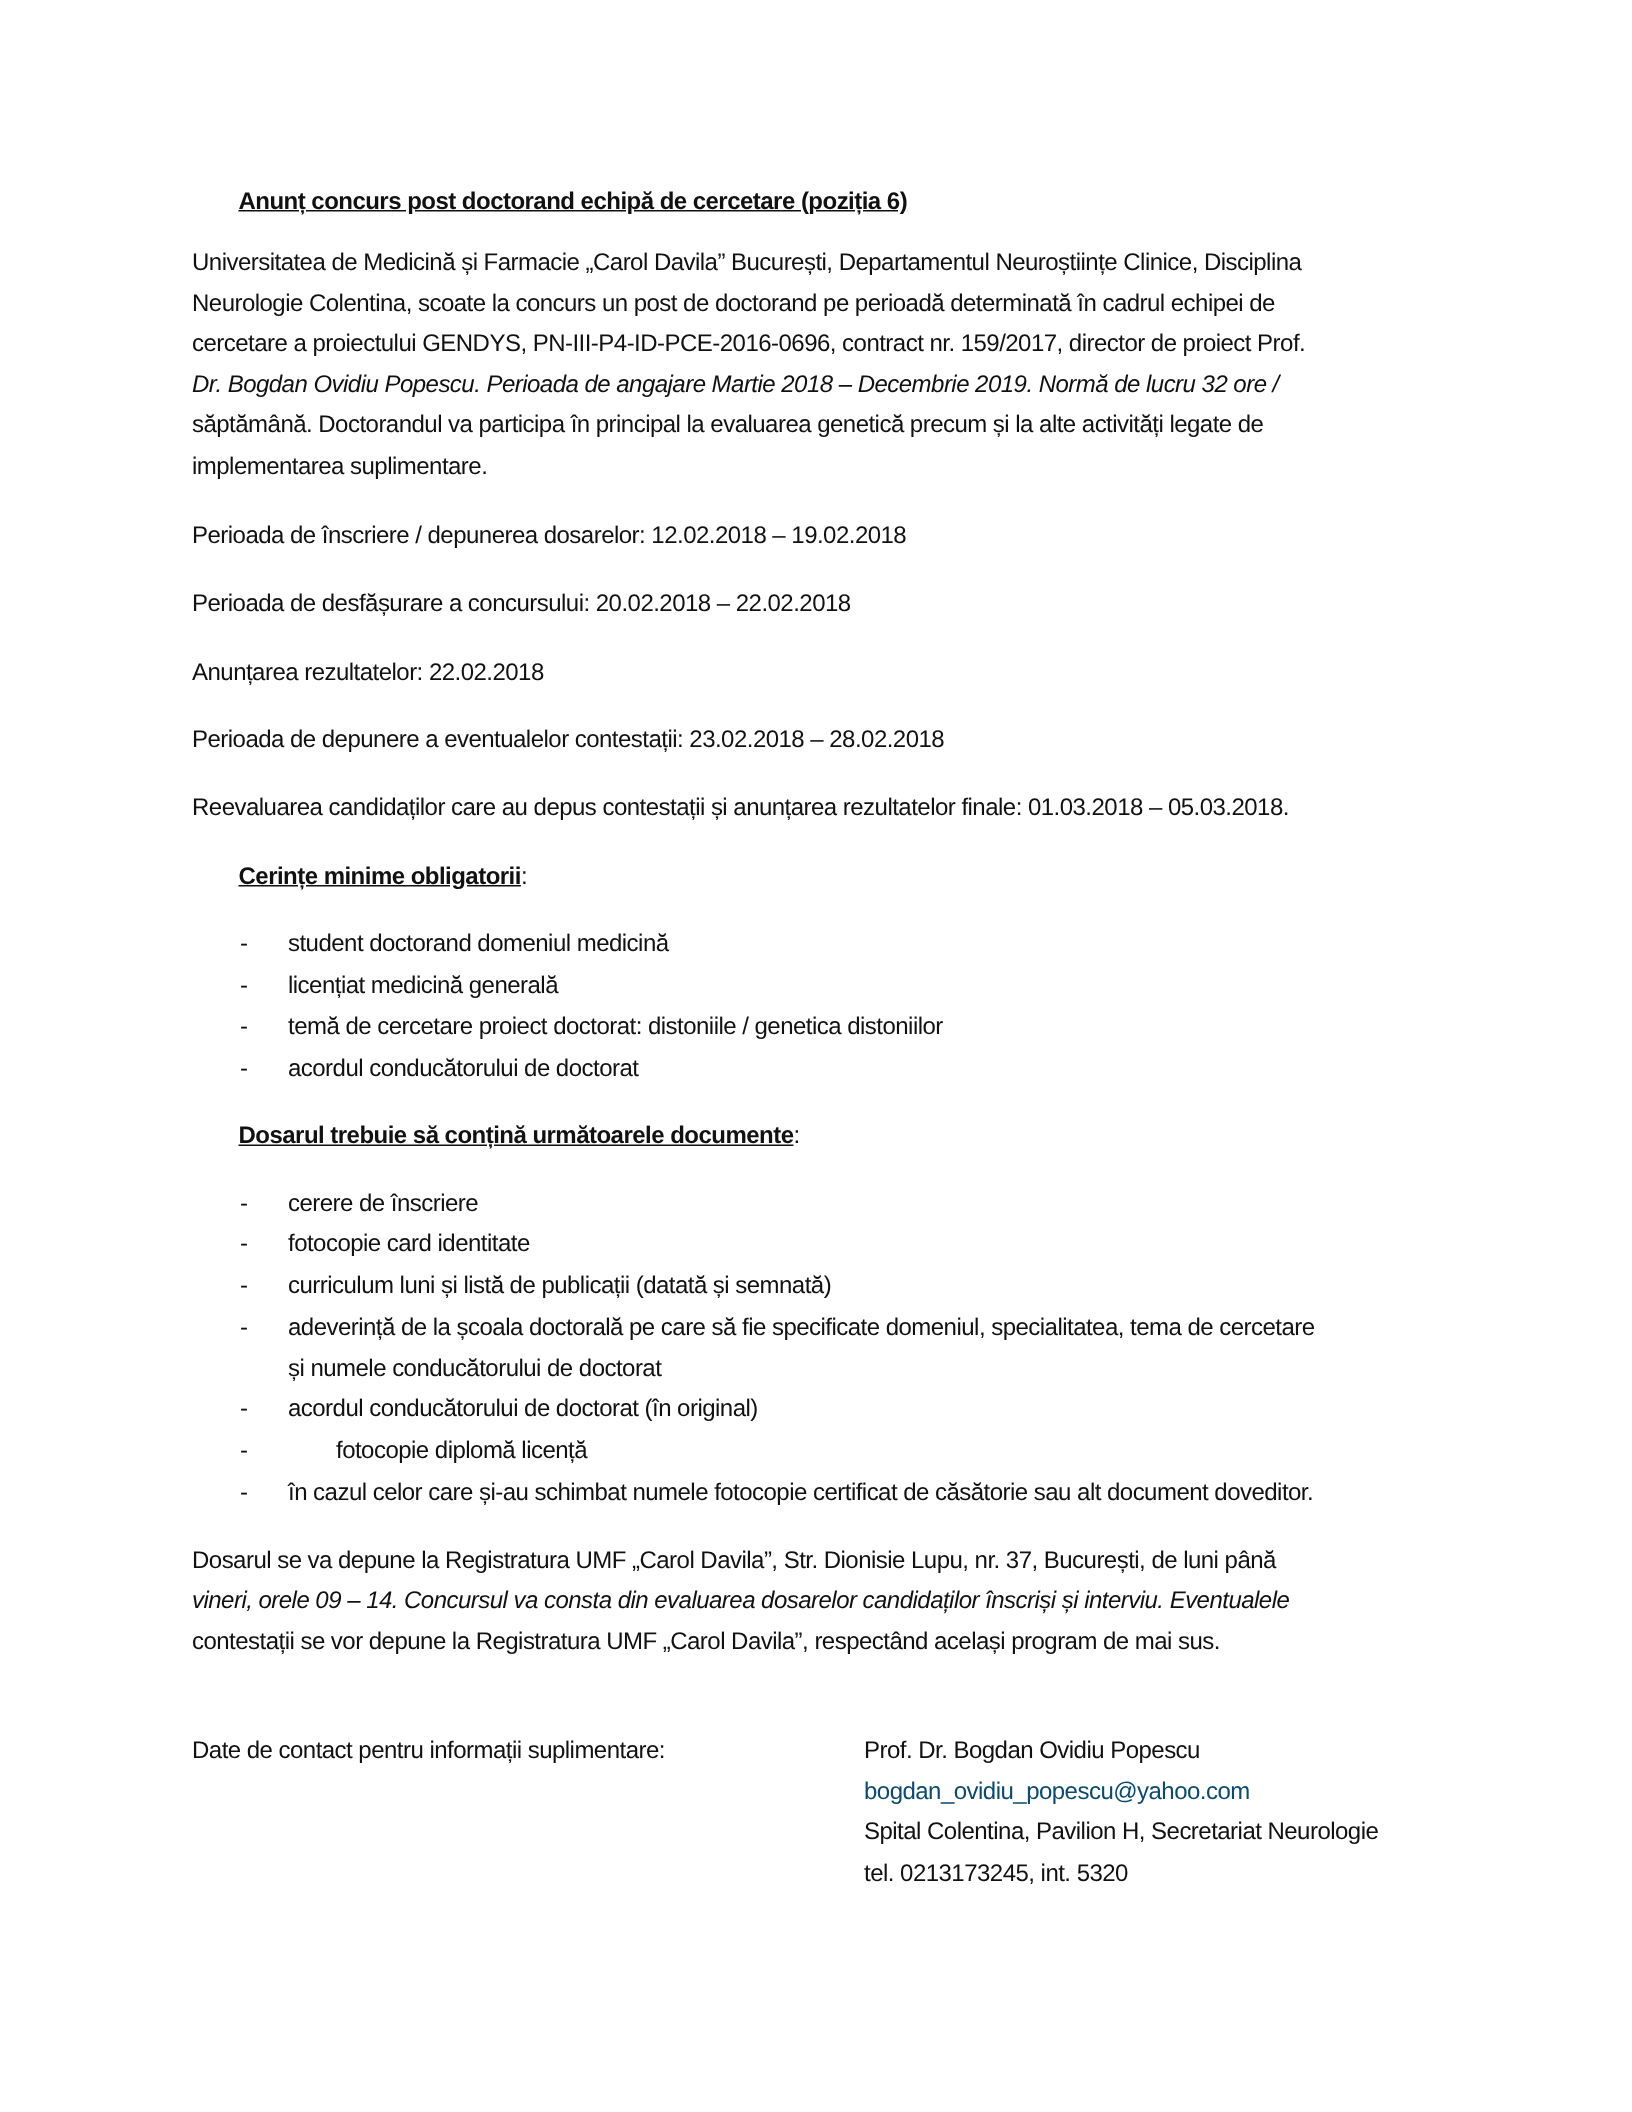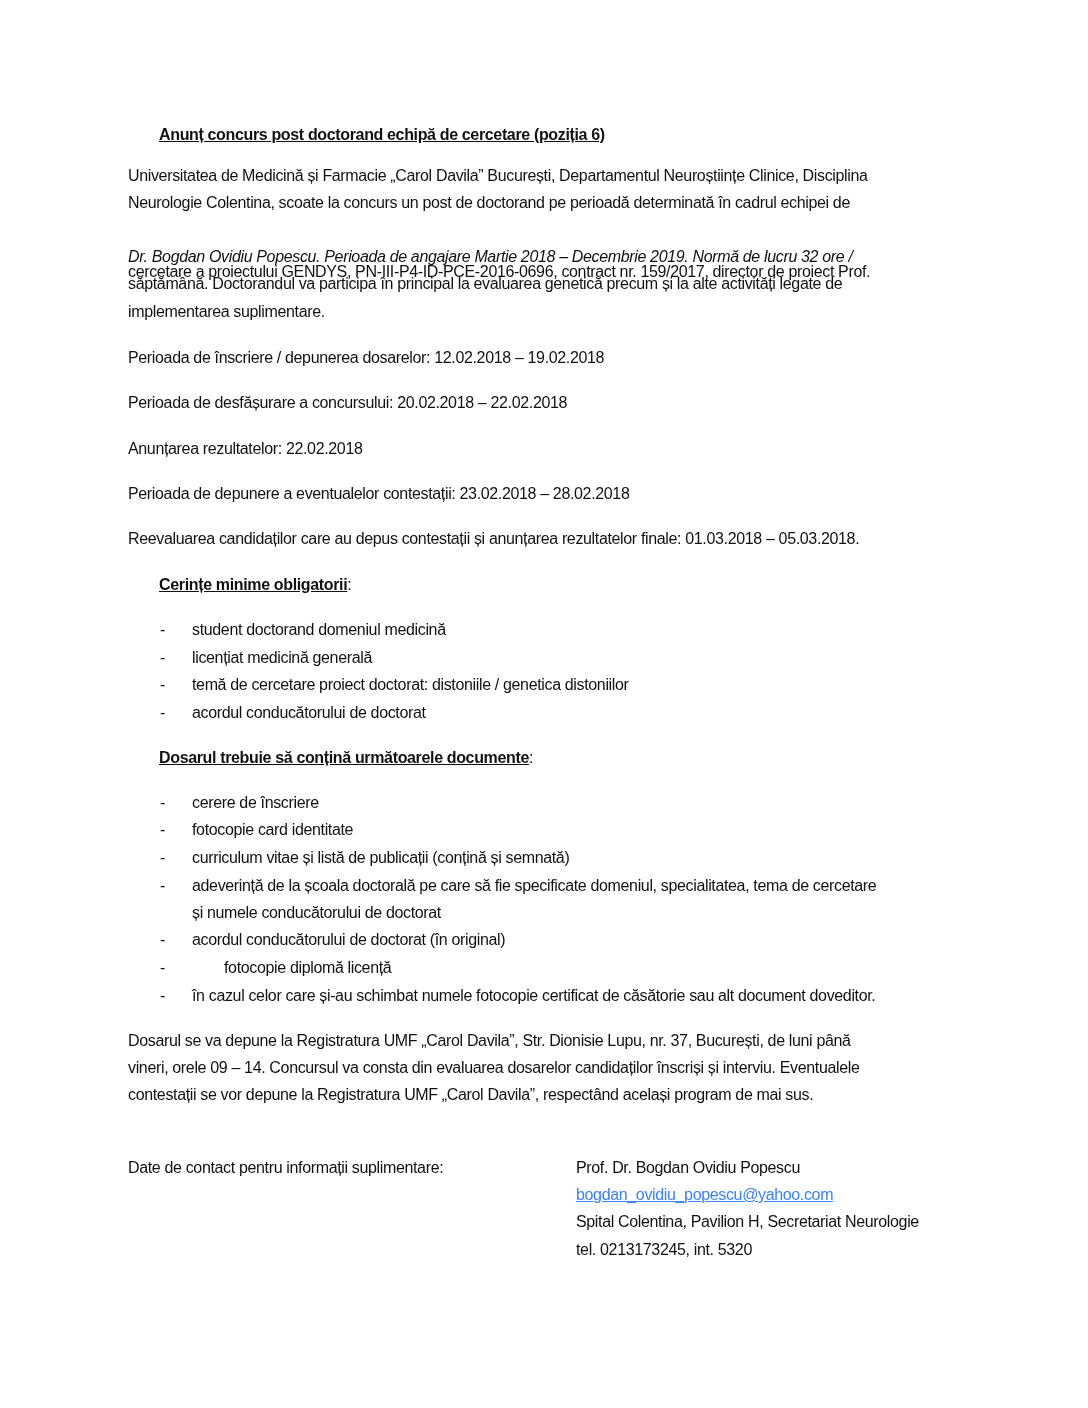--- a/index.html
+++ b/index.html
@@ -7,33 +7,33 @@
       width: 1088px; height: 1408px; position: relative; overflow: hidden;
       font-family: "Liberation Sans", "DejaVu Sans", sans-serif;
       color: #111111;
       font-size: 16px;
     }
     .page { position: absolute; left: 128px; top: 0; width: 880px; }
     .line { position: absolute; left: 0; white-space: nowrap; line-height: 20px; letter-spacing: -0.35px; }
     .h { font-weight: bold; text-decoration: underline; margin-left: 31px; }
     .dash { position: absolute; left: 32px; }
     .li { position: absolute; left: 64px; white-space: nowrap; line-height: 20px; letter-spacing: -0.35px; }
-    .link { color: #3b82f6; text-decoration: underline; }
+    .link { color: #0c4a6e; }
   </style>
 </head>
 <body>
 
 <div class="page">
 
   <div class="line h" style="top:125px;">Anunț concurs post doctorand echipă de cercetare (poziția 6)</div>
 
   <div>
     <div class="line" style="top:166px;">Universitatea de Medicină și Farmacie „Carol Davila” București, Departamentul Neuroștiințe Clinice, Disciplina</div>
     <div class="line" style="top:193px;">Neurologie Colentina, scoate la concurs un post de doctorand pe perioadă determinată în cadrul echipei de</div>
-    <div class="line" style="top:220px;margin-top:42px;">cercetare a proiectului GENDYS, PN-III-P4-ID-PCE-2016-0696, contract nr. 159/2017, director de proiect Prof.</div>
+    <div class="line" style="top:220px;">cercetare a proiectului GENDYS, PN-III-P4-ID-PCE-2016-0696, contract nr. 159/2017, director de proiect Prof.</div>
     <div class="line" style="top:247px;font-style:italic;">Dr. Bogdan Ovidiu Popescu. Perioada de angajare Martie 2018 – Decembrie 2019. Normă de lucru 32 ore /</div>
     <div class="line" style="top:274px;text-align:center;">săptămână. Doctorandul va participa în principal la evaluarea genetică precum și la alte activități legate de</div>
     <div class="line" style="top:302px;">implementarea suplimentare.</div>
   </div>
 
   <div>
     <div class="line" style="top:348px;">Perioada de înscriere / depunerea dosarelor: 12.02.2018 – 19.02.2018</div>
     <div class="line" style="top:393px;">Perioada de desfășurare a concursului: 20.02.2018 – 22.02.2018</div>
     <div class="line" style="top:439px;">Anunțarea rezultatelor: 22.02.2018</div>
     <div class="line" style="top:484px;">Perioada de depunere a eventualelor contestații: 23.02.2018 – 28.02.2018</div>
@@ -67,21 +67,21 @@
     <div class="line" style="top:793px;">
         <span class="dash">-</span>
         <span class="li" style="top:0;">cerere de înscriere</span>
       </div>
     <div class="line" style="top:820px;">
         <span class="dash">-</span>
         <span class="li" style="top:0;">fotocopie card identitate</span>
       </div>
     <div class="line" style="top:848px;">
         <span class="dash">-</span>
-        <span class="li" style="top:0;">curriculum vitae și listă de publicații (conțină și semnată)</span>
+        <span class="li" style="top:0;">curriculum luni și listă de publicații (datată și semnată)</span>
       </div>
     <div class="line" style="top:876px;">
         <span class="dash">-</span>
         <span class="li" style="top:0;">adeverință de la școala doctorală pe care să fie specificate domeniul, specialitatea, tema de cercetare</span>
       </div>
     <div class="line" style="top:903px;">
         <span class="li" style="top:0;">și numele conducătorului de doctorat</span>
       </div>
     <div class="line" style="top:930px;">
         <span class="dash">-</span>
@@ -92,21 +92,21 @@
         <span class="li" style="top:0;margin-left:32px;">fotocopie diplomă licență</span>
       </div>
     <div class="line" style="top:986px;">
         <span class="dash">-</span>
         <span class="li" style="top:0;">în cazul celor care și-au schimbat numele fotocopie certificat de căsătorie sau alt document doveditor.</span>
       </div>
   </div>
 
   <div>
     <div class="line" style="top:1031px;">Dosarul se va depune la Registratura UMF „Carol Davila”, Str. Dionisie Lupu, nr. 37, București, de luni până</div>
-    <div class="line" style="top:1058px;">vineri, orele 09 – 14.  Concursul va consta din evaluarea dosarelor candidaților înscriși și interviu. Eventualele</div>
+    <div class="line" style="top:1058px;font-style:italic;">vineri, orele 09 – 14.  Concursul va consta din evaluarea dosarelor candidaților înscriși și interviu. Eventualele</div>
     <div class="line" style="top:1085px;">contestații se vor depune la Registratura UMF „Carol Davila”, respectând același program de mai sus.</div>
   </div>
 
   <div>
     <div class="line" style="top:1158px;">Date de contact pentru informații suplimentare:</div>
     <div class="line" style="top:1158px; left:448px;">Prof. Dr. Bogdan Ovidiu Popescu</div>
     <a class="line link" style="top:1185px; left:448px;" title="bogdan_ovidiu_popescu@yahoo.com">bogdan_ovidiu_popescu@yahoo.com</a>
     <div class="line" style="top:1212px; left:448px;">Spital Colentina, Pavilion H, Secretariat Neurologie</div>
     <div class="line" style="top:1240px; left:448px;">tel. 0213173245, int. 5320</div>
   </div>

